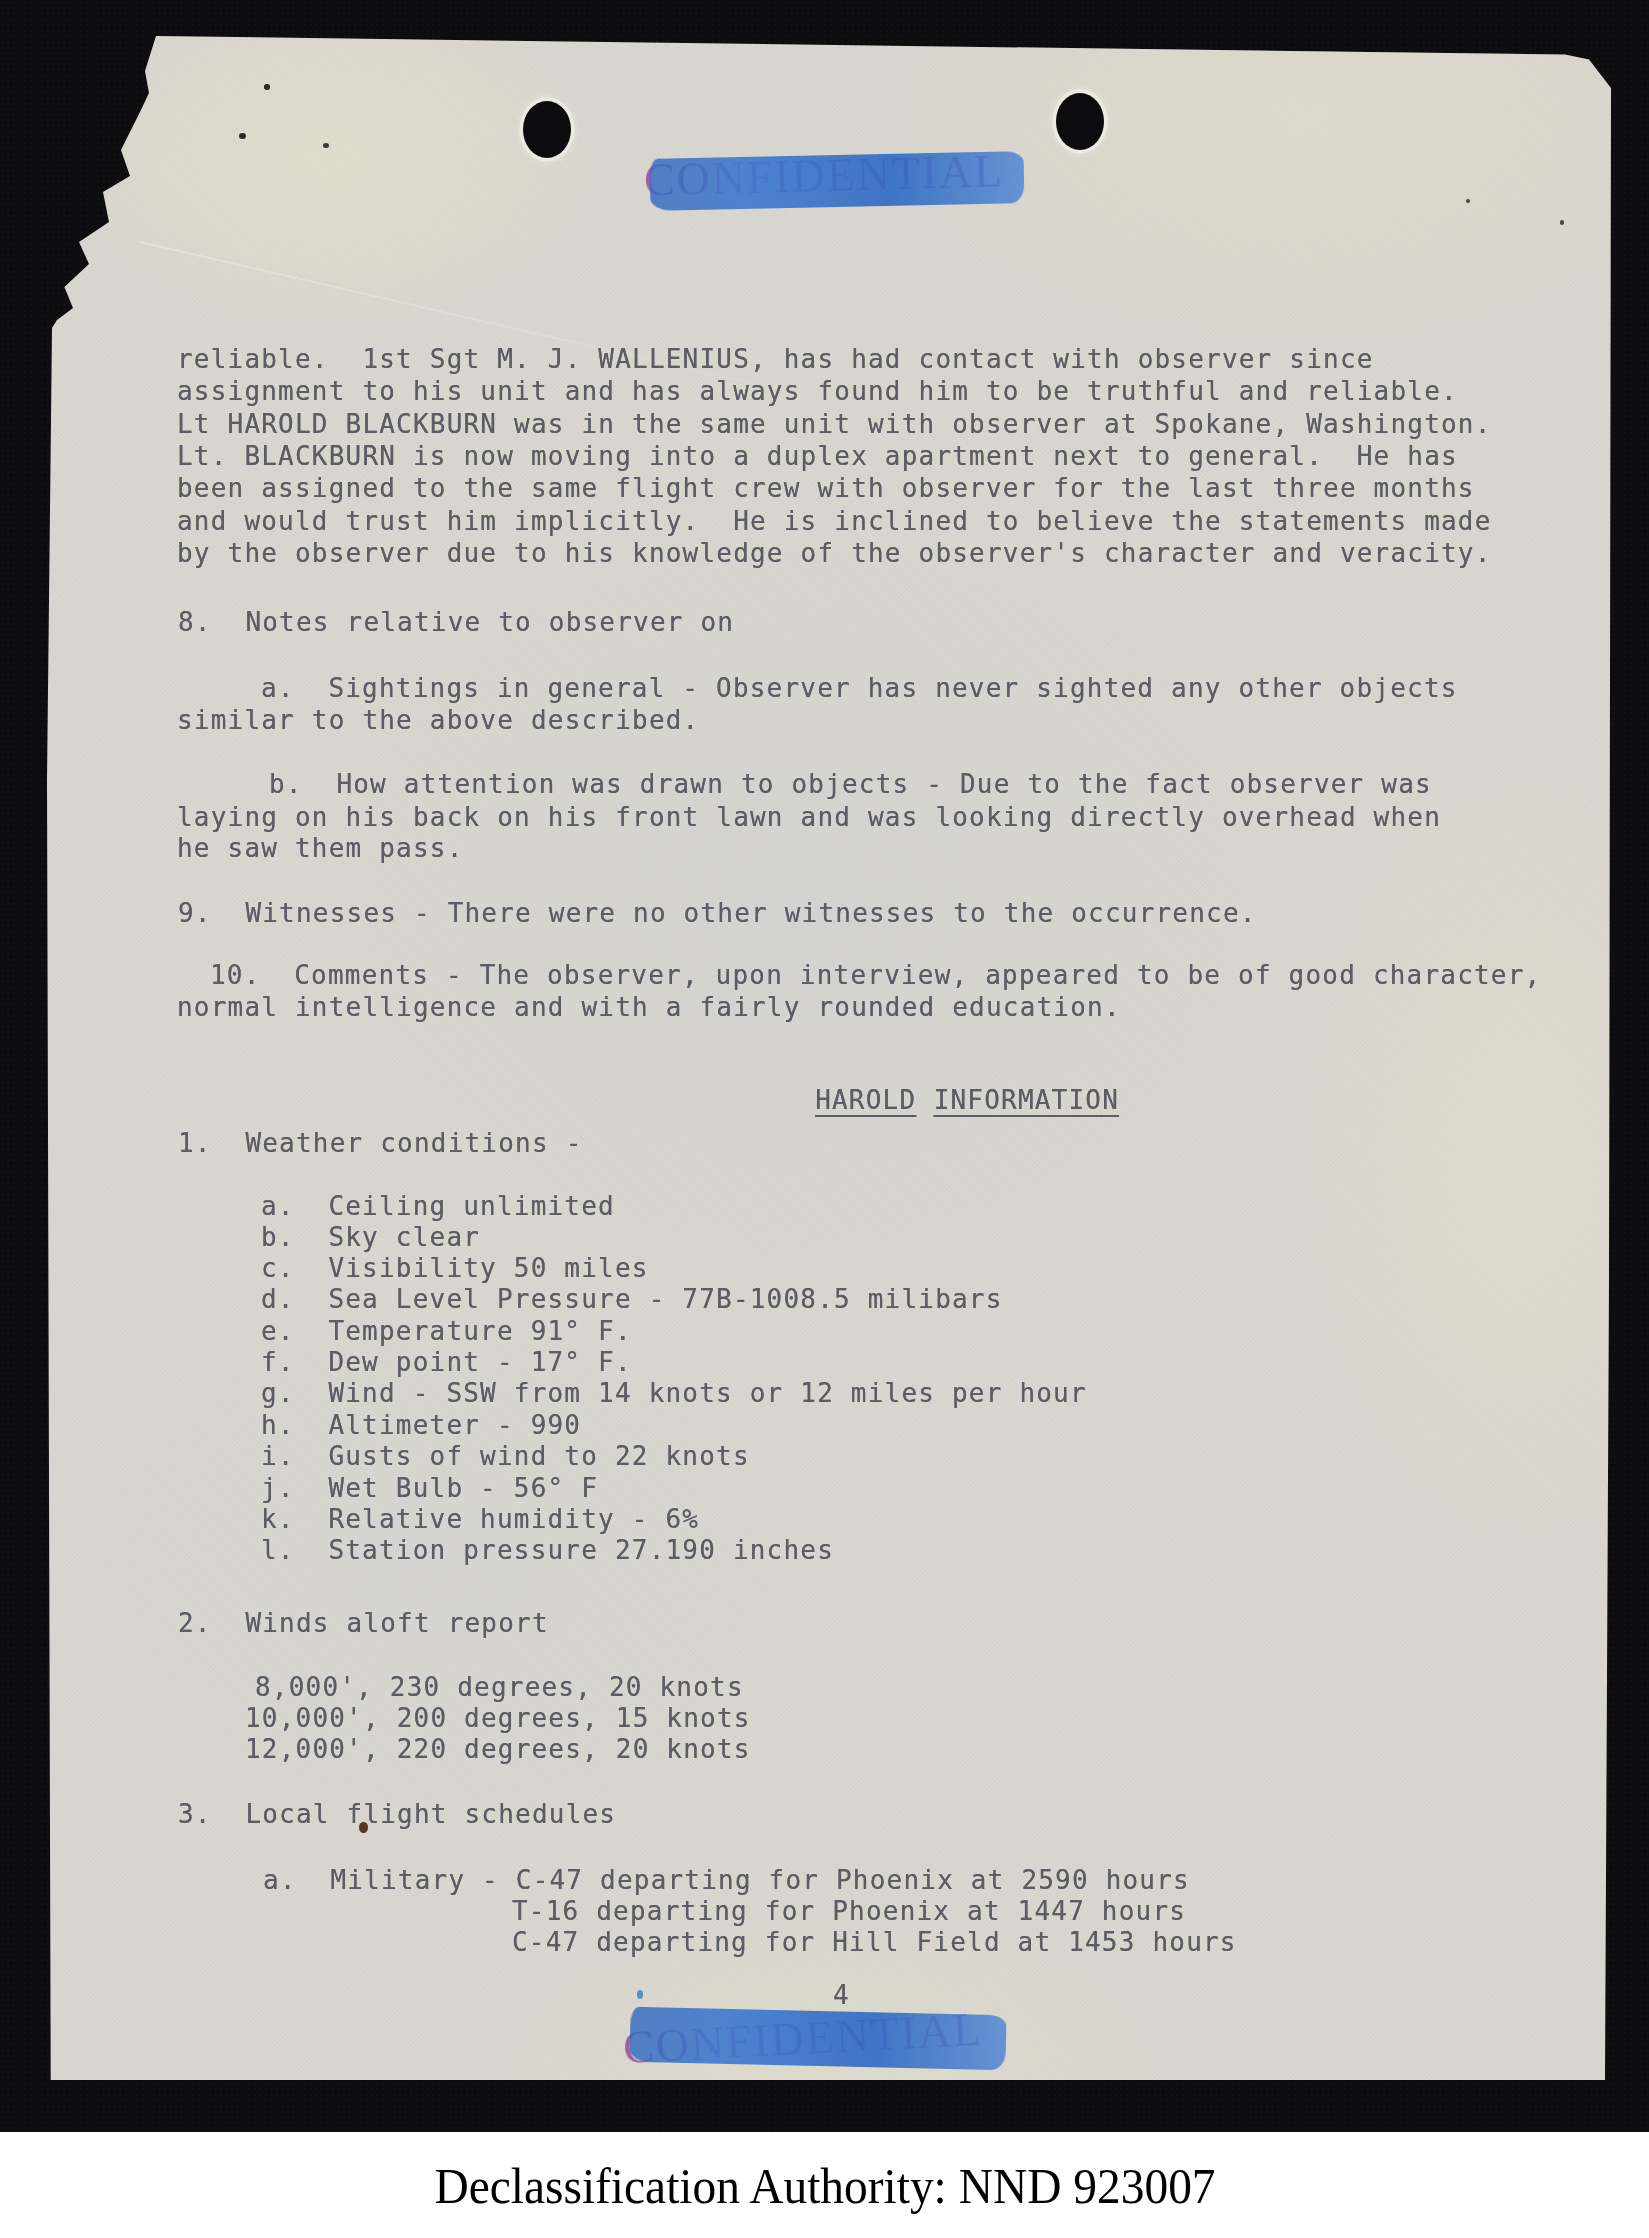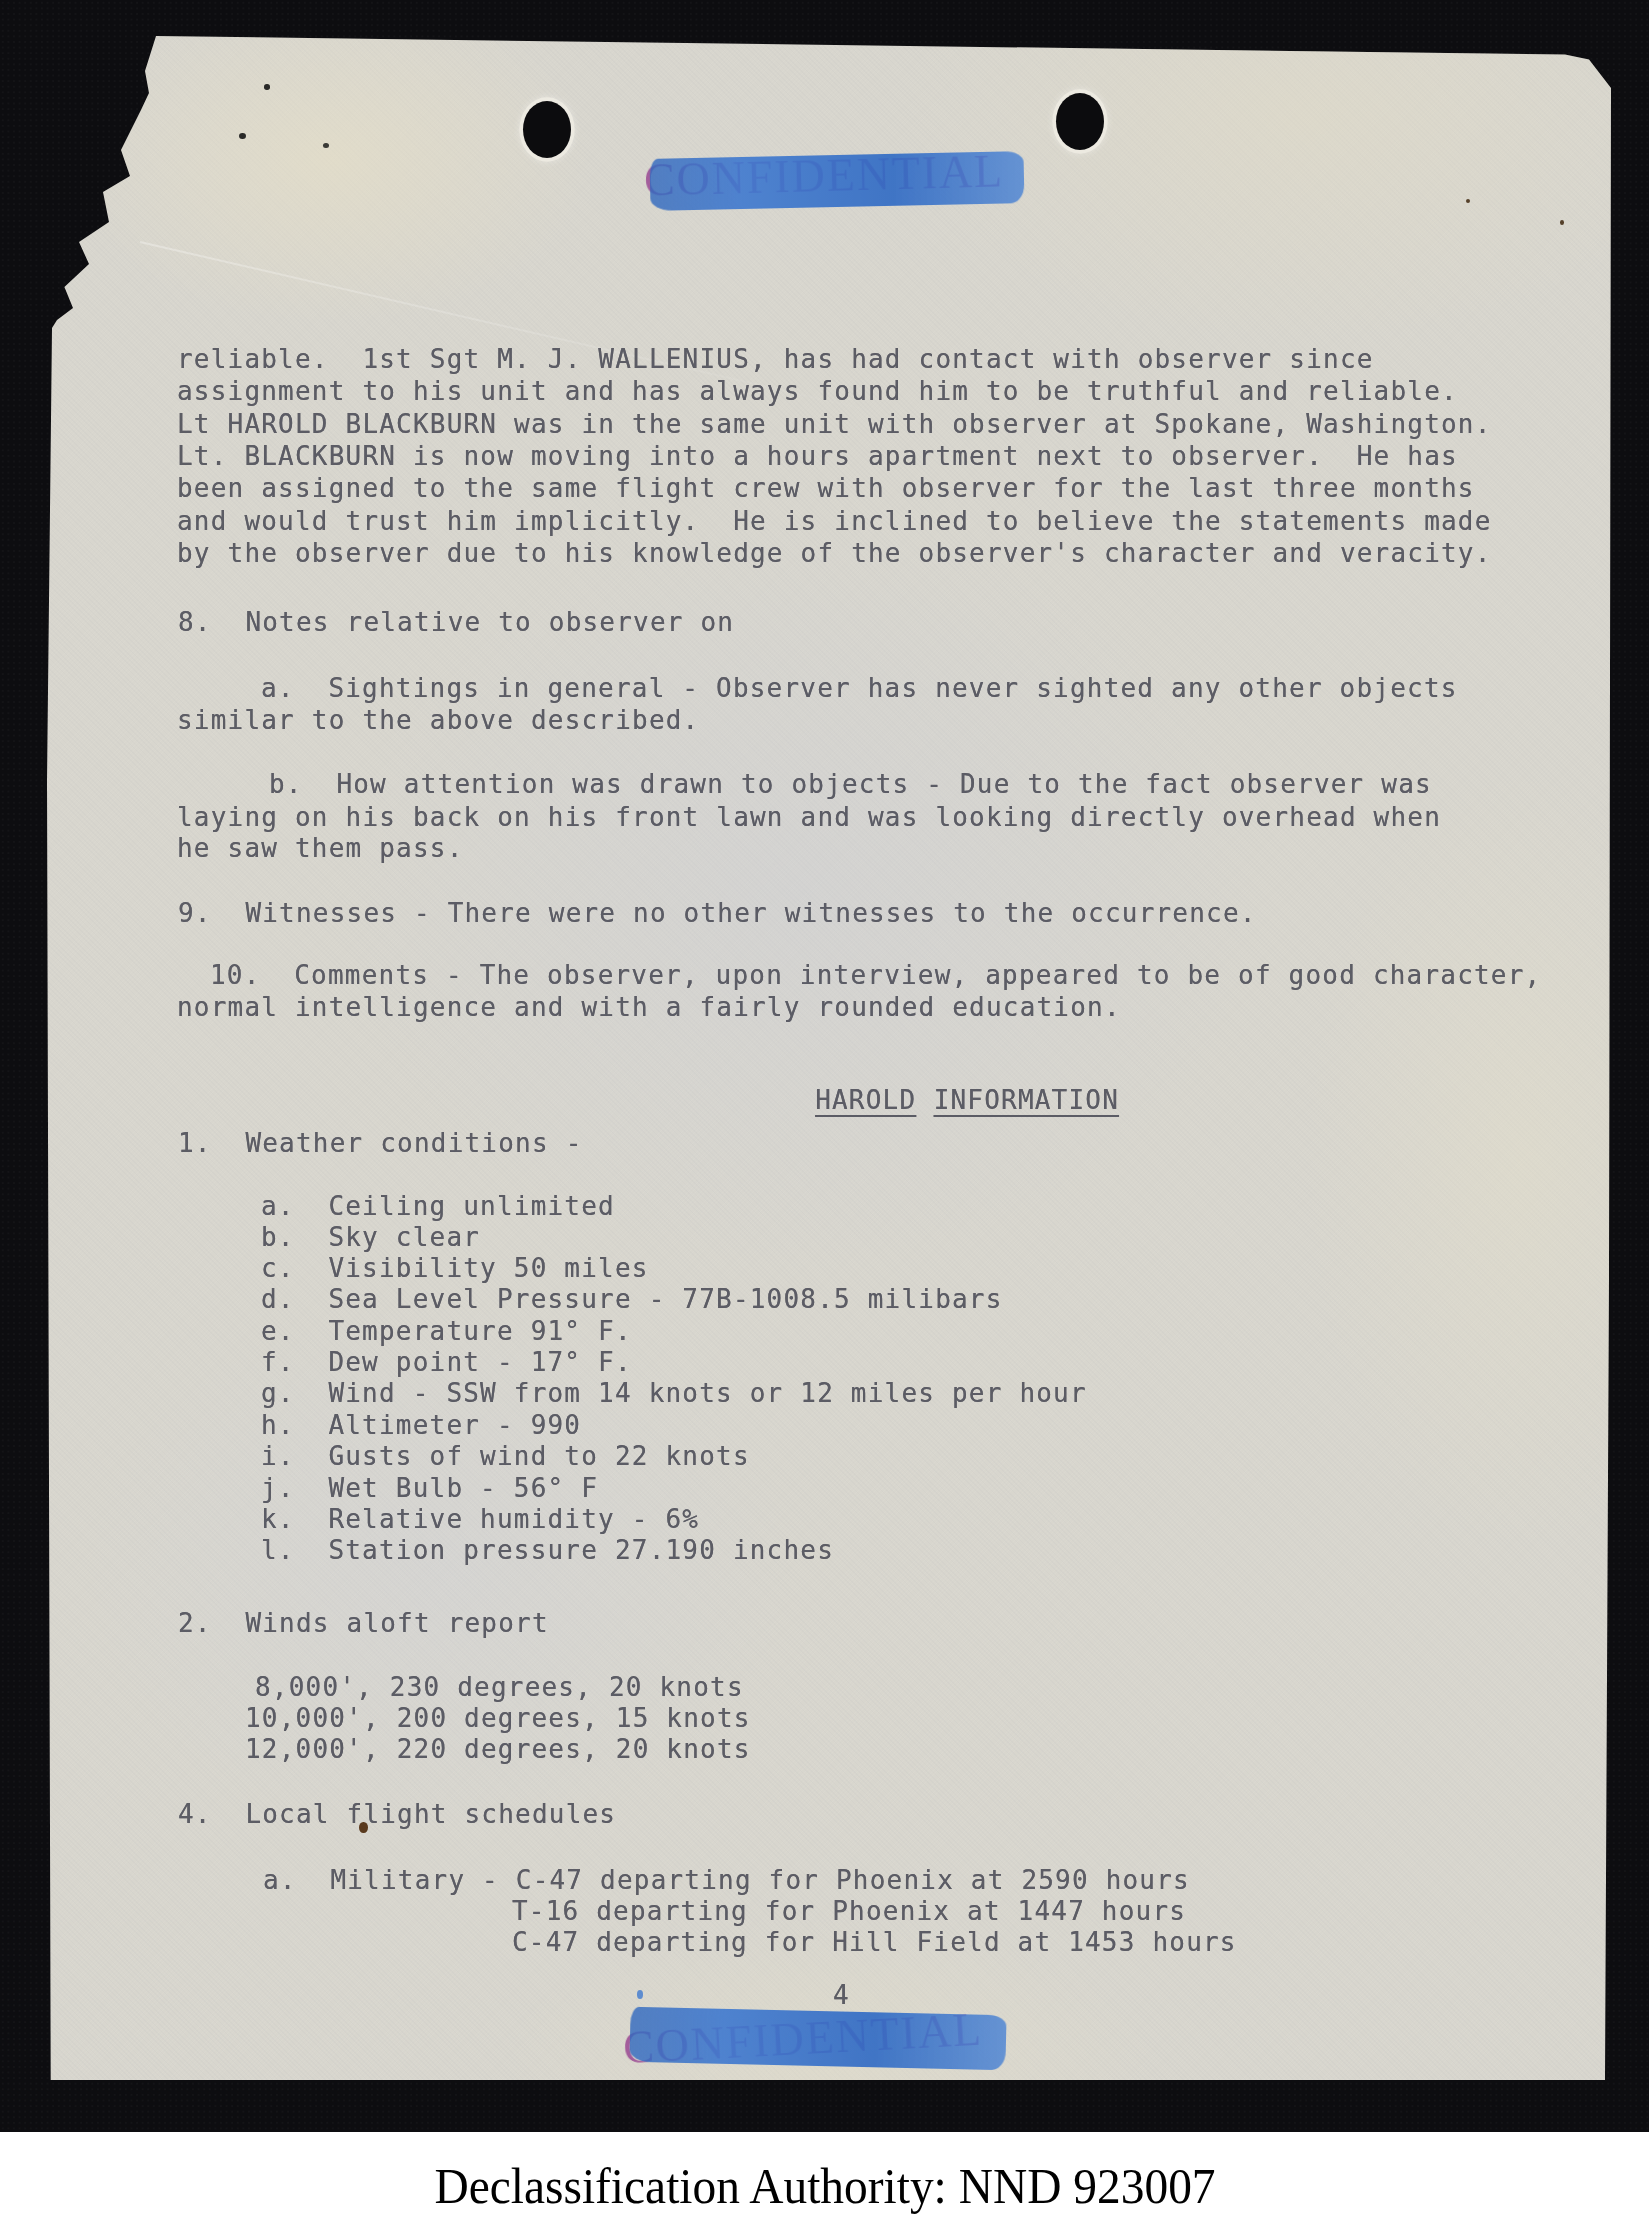--- a/index.html
+++ b/index.html
@@ -74,21 +74,21 @@
 
     <div class="hole" style="left:476px;top:65px;width:48px;height:57px;"></div>
     <div class="hole" style="left:1009px;top:57px;width:48px;height:57px;"></div>
 
     <div class="stamp-text" style="left:597px;top:113px;transform:rotate(-1.5deg);">CONFIDENTIAL</div>
     <div class="marker" style="left:603px;top:119px;width:374px;height:52px;transform:rotate(-1.2deg);"></div>
 
     <div class="type" style="top:307px;left:130px;">reliable.  1st Sgt M. J. WALLENIUS, has had contact with observer since</div>
     <div class="type" style="top:339px;left:130px;">assignment to his unit and has always found him to be truthful and reliable.</div>
     <div class="type" style="top:372px;left:130px;">Lt HAROLD BLACKBURN was in the same unit with observer at Spokane, Washington.</div>
-    <div class="type" style="top:404px;left:130px;">Lt. BLACKBURN is now moving into a hours apartment next to observer.  He has</div>
+    <div class="type" style="top:404px;left:130px;">Lt. BLACKBURN is now moving into a duplex apartment next to general.  He has</div>
     <div class="type" style="top:436px;left:130px;">been assigned to the same flight crew with observer for the last three months</div>
     <div class="type" style="top:469px;left:130px;">and would trust him implicitly.  He is inclined to believe the statements made</div>
     <div class="type" style="top:501px;left:130px;">by the observer due to his knowledge of the observer's character and veracity.</div>
 
     <div class="type" style="top:570px;left:131px;">8.  Notes relative to observer on</div>
 
     <div class="type" style="top:636px;left:214px;">a.  Sightings in general - Observer has never sighted any other objects</div>
     <div class="type" style="top:668px;left:130px;">similar to the above described.</div>
 
     <div class="type" style="top:732px;left:222px;">b.  How attention was drawn to objects - Due to the fact observer was</div>
@@ -118,21 +118,21 @@
     <div class="type" style="top:1436px;left:214px;">j.  Wet Bulb - 56° F</div>
     <div class="type" style="top:1467px;left:214px;">k.  Relative humidity - 6%</div>
     <div class="type" style="top:1498px;left:214px;">l.  Station pressure 27.190 inches</div>
 
     <div class="type" style="top:1571px;left:131px;">2.  Winds aloft report</div>
 
     <div class="type" style="top:1635px;left:208px;text-align:center;">8,000', 230 degrees, 20 knots</div>
     <div class="type" style="top:1666px;left:198px;">10,000', 200 degrees, 15 knots</div>
     <div class="type" style="top:1697px;left:198px;">12,000', 220 degrees, 20 knots</div>
 
-    <div class="type" style="top:1762px;left:131px;">4.  Local flight schedules</div>
+    <div class="type" style="top:1762px;left:131px;">3.  Local flight schedules</div>
 
     <div class="type" style="top:1828px;left:216px;">a.  Military - C-47 departing for Phoenix at 2590 hours</div>
     <div class="type" style="top:1859px;left:465px;">T-16 departing for Phoenix at 1447 hours</div>
     <div class="type" style="top:1890px;left:465px;">C-47 departing for Hill Field at 1453 hours</div>
 
     <div class="type" style="top:1943px;left:786px;">4</div>
 
     <div class="stamp-text" style="left:576px;top:1976px;transform:rotate(-3deg);">CONFIDENTIAL</div>
     <div class="marker" style="left:583px;top:1975px;width:376px;height:55px;transform:rotate(1.3deg);"></div>
     <div class="speck" style="left:590px;top:1954px;width:6.2px;height:8.7px;background:rgba(63,121,207,0.8);"></div>

